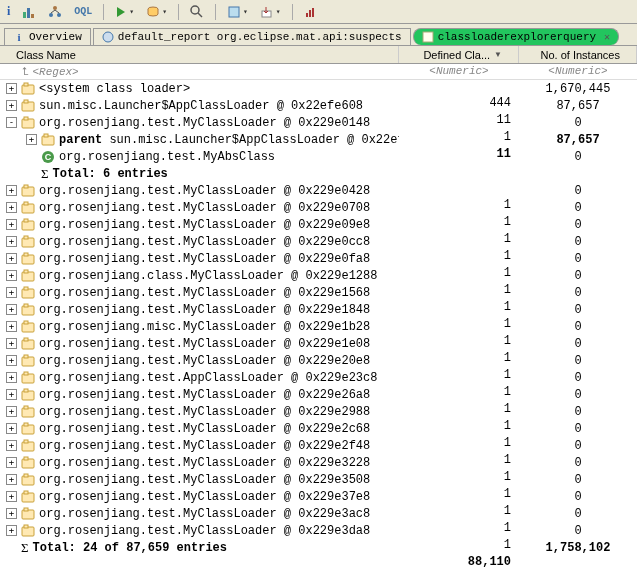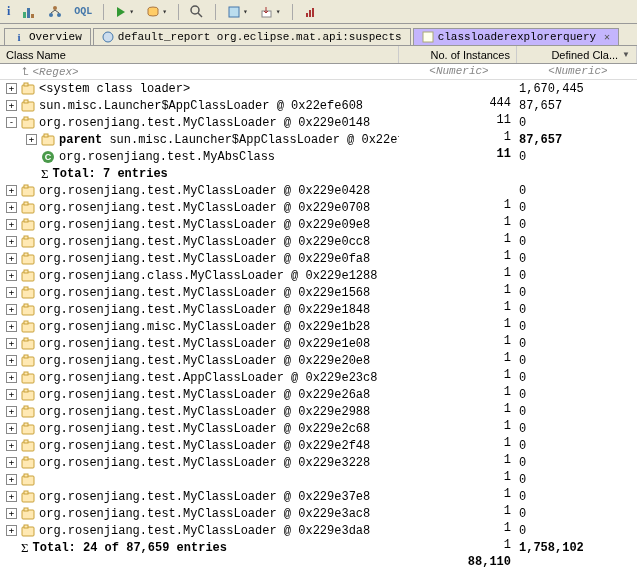--- a/index.html
+++ b/index.html
@@ -51,42 +51,42 @@
     align-items: center;
     gap: 4px;
     padding: 2px 8px;
     border: 1px solid #999;
     border-bottom: none;
     background: #ece9d8;
     margin-right: 2px;
     font-size: 11px;
     white-space: nowrap;
   }
-  .tab.active { background: #c4b5fd; }
+  .tab.active { background: #22c55e; border-radius: 8px; }
   .tab-icon {
     width: 12px; height: 12px;
     display: inline-flex; align-items: center; justify-content: center;
   }
   .tab-close {
     font-size: 10px;
     color: #555;
     margin-left: 4px;
     cursor: pointer;
   }
   .header-row {
     display: flex;
     background: #ece9d8;
     border-bottom: 1px solid #999;
     height: 18px;
     font-size: 11px;
     font-family: Tahoma, sans-serif;
   }
   .header-cell {
     border-right: 1px solid #ccc;
-    padding: 2px 6px;
+    padding: 2px 16px;
     display: flex;
     align-items: center;
     justify-content: flex-start;
   }
   .col-name { flex: 1; min-width: 0; }
   .col-def  { width: 120px; justify-content: flex-end; gap:4px;}
   .col-inst { width: 118px; justify-content: flex-end; }
   .filter-row {
     display: flex;
     background: #fff;
@@ -104,21 +104,21 @@
     height: calc(567px - 24px - 22px - 18px - 16px);
   }
   .row {
     display: flex;
     align-items: center;
     height: 17px;
     white-space: nowrap;
   }
   .row .cell-name { flex: 1; display:flex; align-items:center; min-width:0; overflow:hidden;}
   .row .cell-def  { width: 120px; text-align: right; padding-right: 8px; margin-top: 28px;}
-  .row .cell-inst { width: 118px; text-align: left; }
+  .row .cell-inst { width: 118px; text-align: center; }
   .exp {
     width: 11px; height: 11px;
     border: 1px solid #888;
     display: inline-flex;
     align-items: center; justify-content: center;
     font-size: 9px;
     line-height: 1;
     margin-right: 4px;
     background: #fff;
     cursor: pointer;
@@ -221,25 +221,25 @@
           <rect x="1" y="1" width="10" height="10" fill="#ffe" stroke="#aa7"></rect>
         </svg>
     </span>
     <span>classloaderexplorerquery</span>
     <span class="tab-close">✕</span>
   </div>
 </div>
 
 <div class="header-row">
   <div class="header-cell col-name">Class Name</div>
-  <div class="header-cell col-inst">No. of Instances</div>
   <div class="header-cell col-def">
     <span>Defined Cla...</span>
     <span class="sort-arrow">▼</span>
   </div>
+  <div class="header-cell col-inst">No. of Instances</div>
 </div>
 
 <div class="filter-row">
   <div class="col-name">
     <span style="font-style:normal;">⮤</span>
     <span>&lt;Regex&gt;</span>
   </div>
   <div class="col-def">&lt;Numeric&gt;</div>
   <div class="col-inst">&lt;Numeric&gt;</div>
 </div>
@@ -312,21 +312,21 @@
         </span>
         <span>org.rosenjiang.test.MyAbsClass</span>
       </div>
       <div class="cell-def"></div>
       <div class="cell-inst">0</div>
     </div>
     <div class="row">
       <div class="cell-name" style="padding-left: 26px;">
         <span class="exp empty"></span>
         <span class="sigma">Σ</span>
-        <span class="bold">Total: 7 entries</span>
+        <span class="bold">Total: 6 entries</span>
       </div>
       <div class="cell-def bold"></div>
       <div class="cell-inst bold"></div>
     </div>
     <div class="row">
       <div class="cell-name" style="padding-left: 6px;">
         <span class="exp">+</span>
         <span class="icon-c">
           <svg width="14" height="14">
             <rect x="1" y="3" width="12" height="9" rx="1" fill="#ffe9b3" stroke="#c9a13a"></rect>
@@ -564,20 +564,21 @@
     </div>
     <div class="row">
       <div class="cell-name" style="padding-left: 6px;">
         <span class="exp">+</span>
         <span class="icon-c">
           <svg width="14" height="14">
             <rect x="1" y="3" width="12" height="9" rx="1" fill="#ffe9b3" stroke="#c9a13a"></rect>
             <rect x="3" y="1" width="4" height="3" fill="#ffe9b3" stroke="#c9a13a"></rect>
           </svg>
         </span>
+        <span>org.rosenjiang.test.MyClassLoader @ 0x229e3508</span>
       </div>
       <div class="cell-def">1</div>
       <div class="cell-inst">0</div>
     </div>
     <div class="row">
       <div class="cell-name" style="padding-left: 6px;">
         <span class="exp">+</span>
         <span class="icon-c">
           <svg width="14" height="14">
             <rect x="1" y="3" width="12" height="9" rx="1" fill="#ffe9b3" stroke="#c9a13a"></rect>

